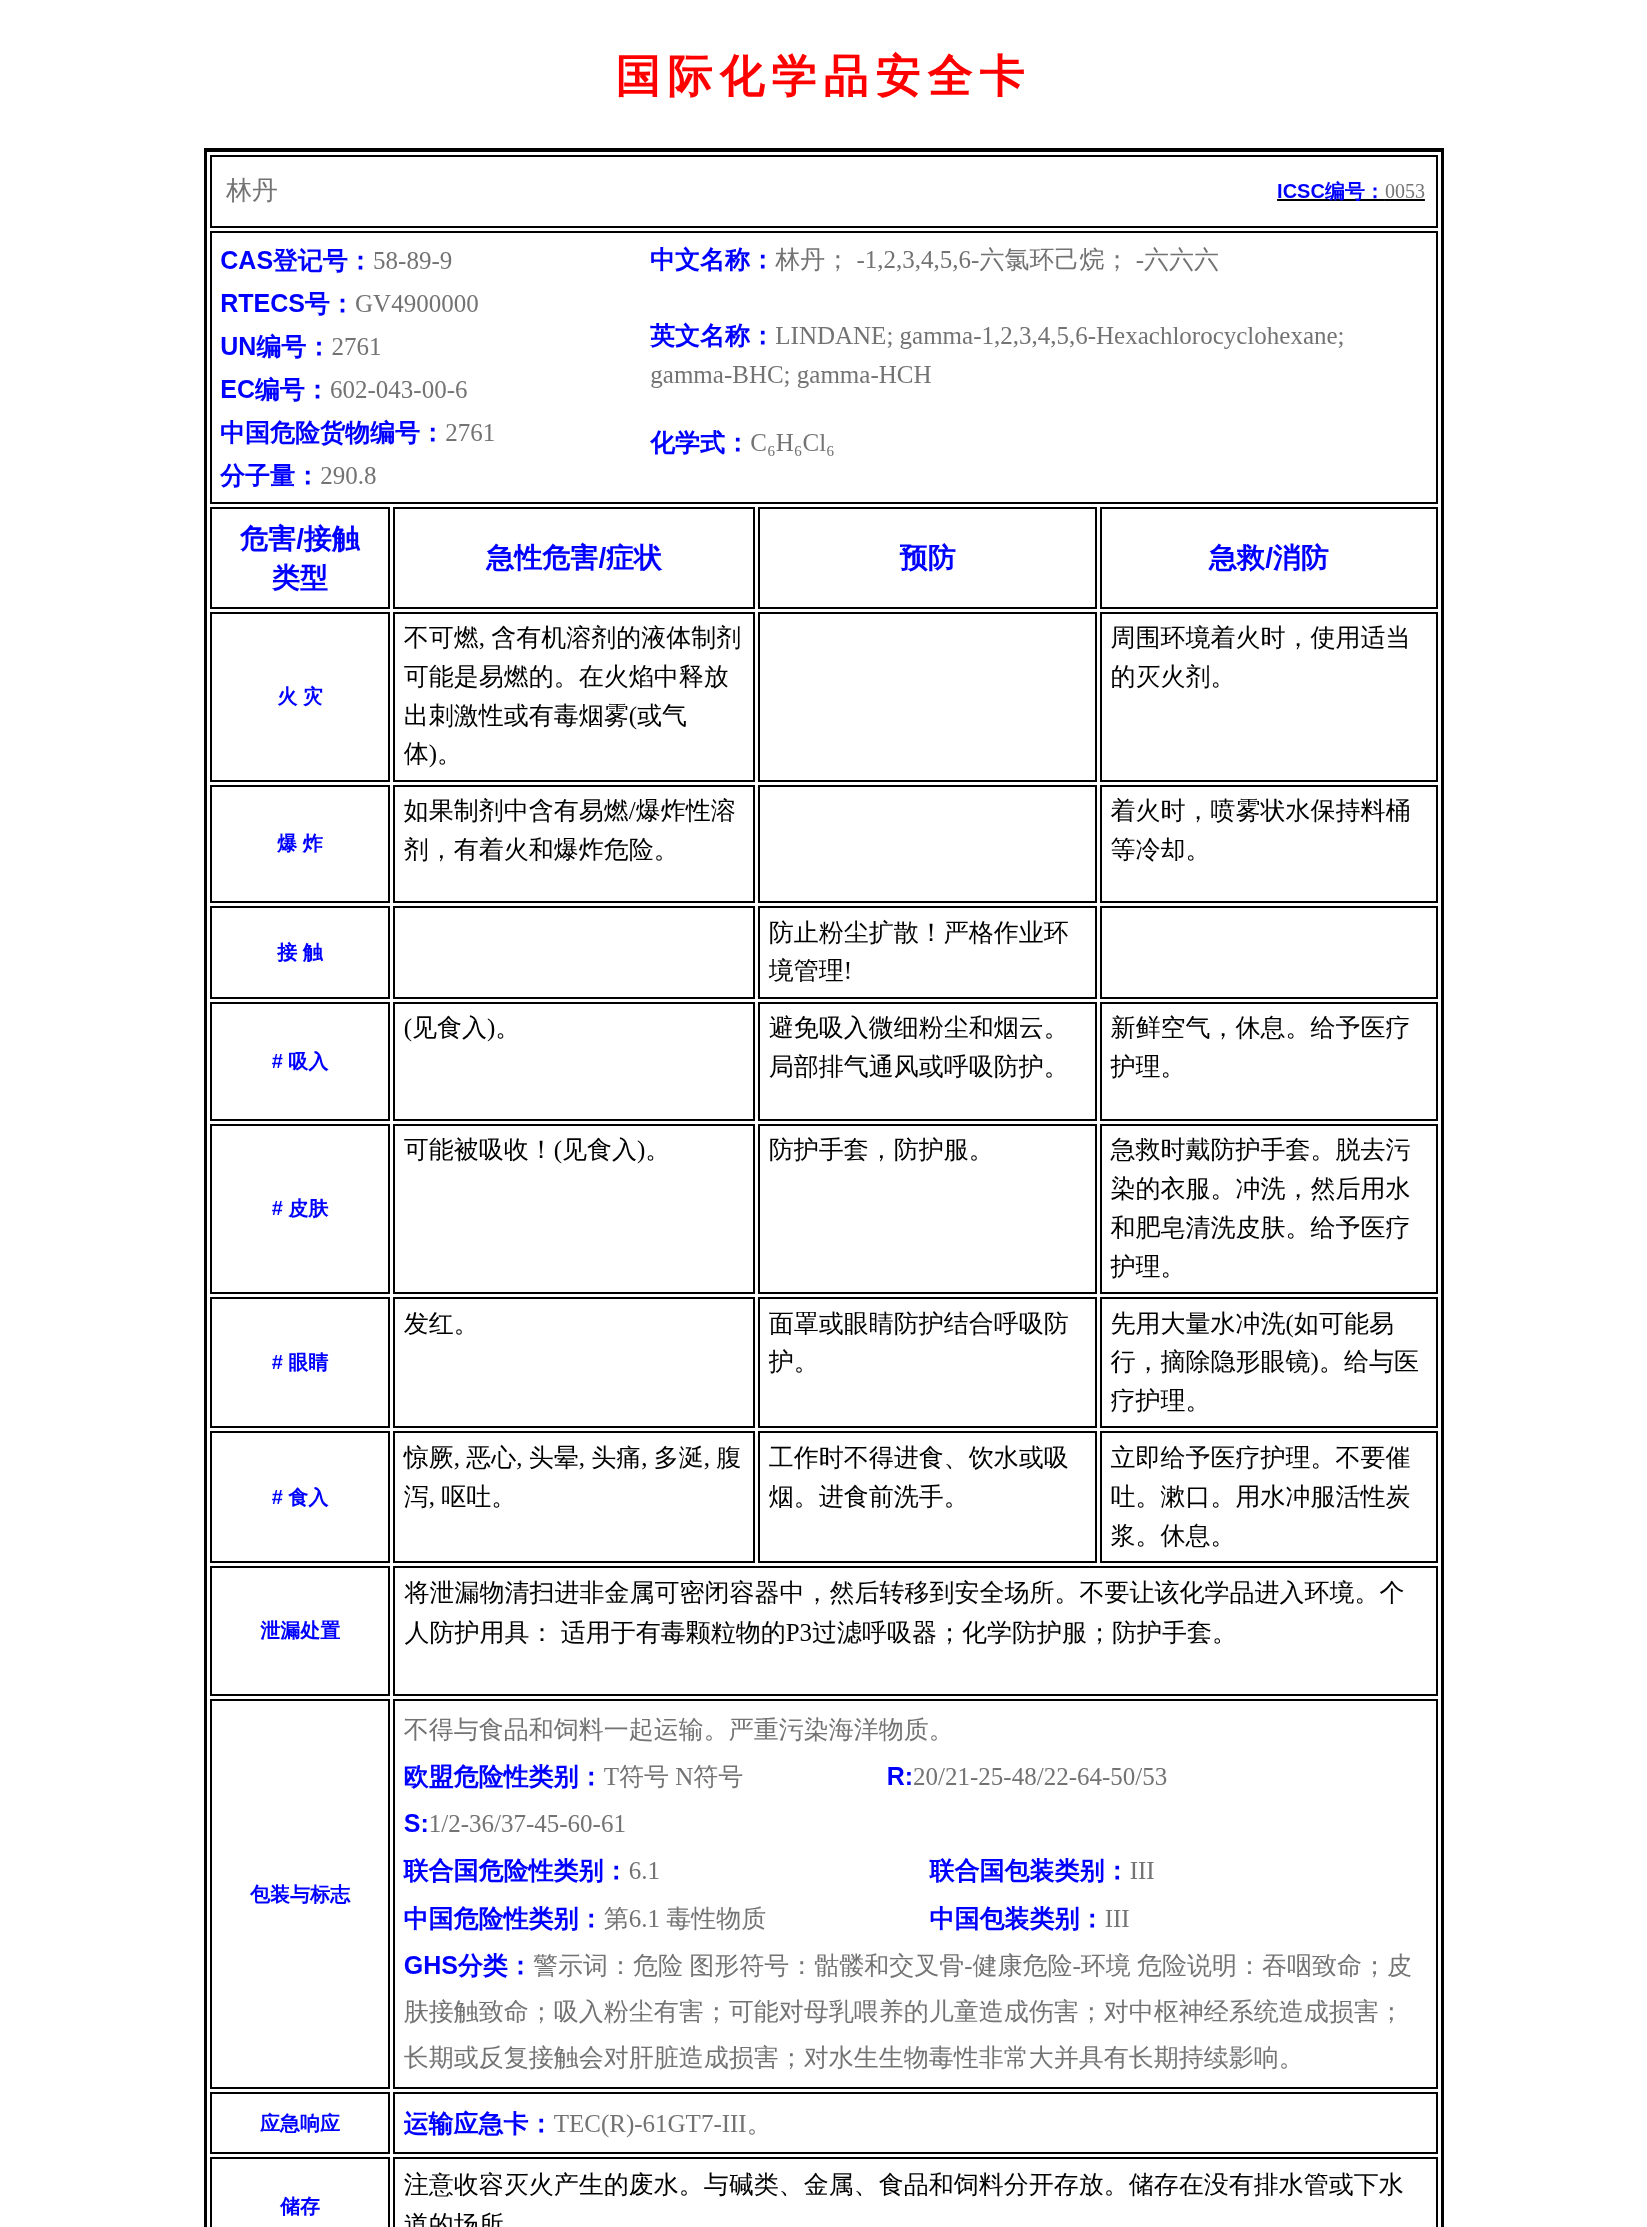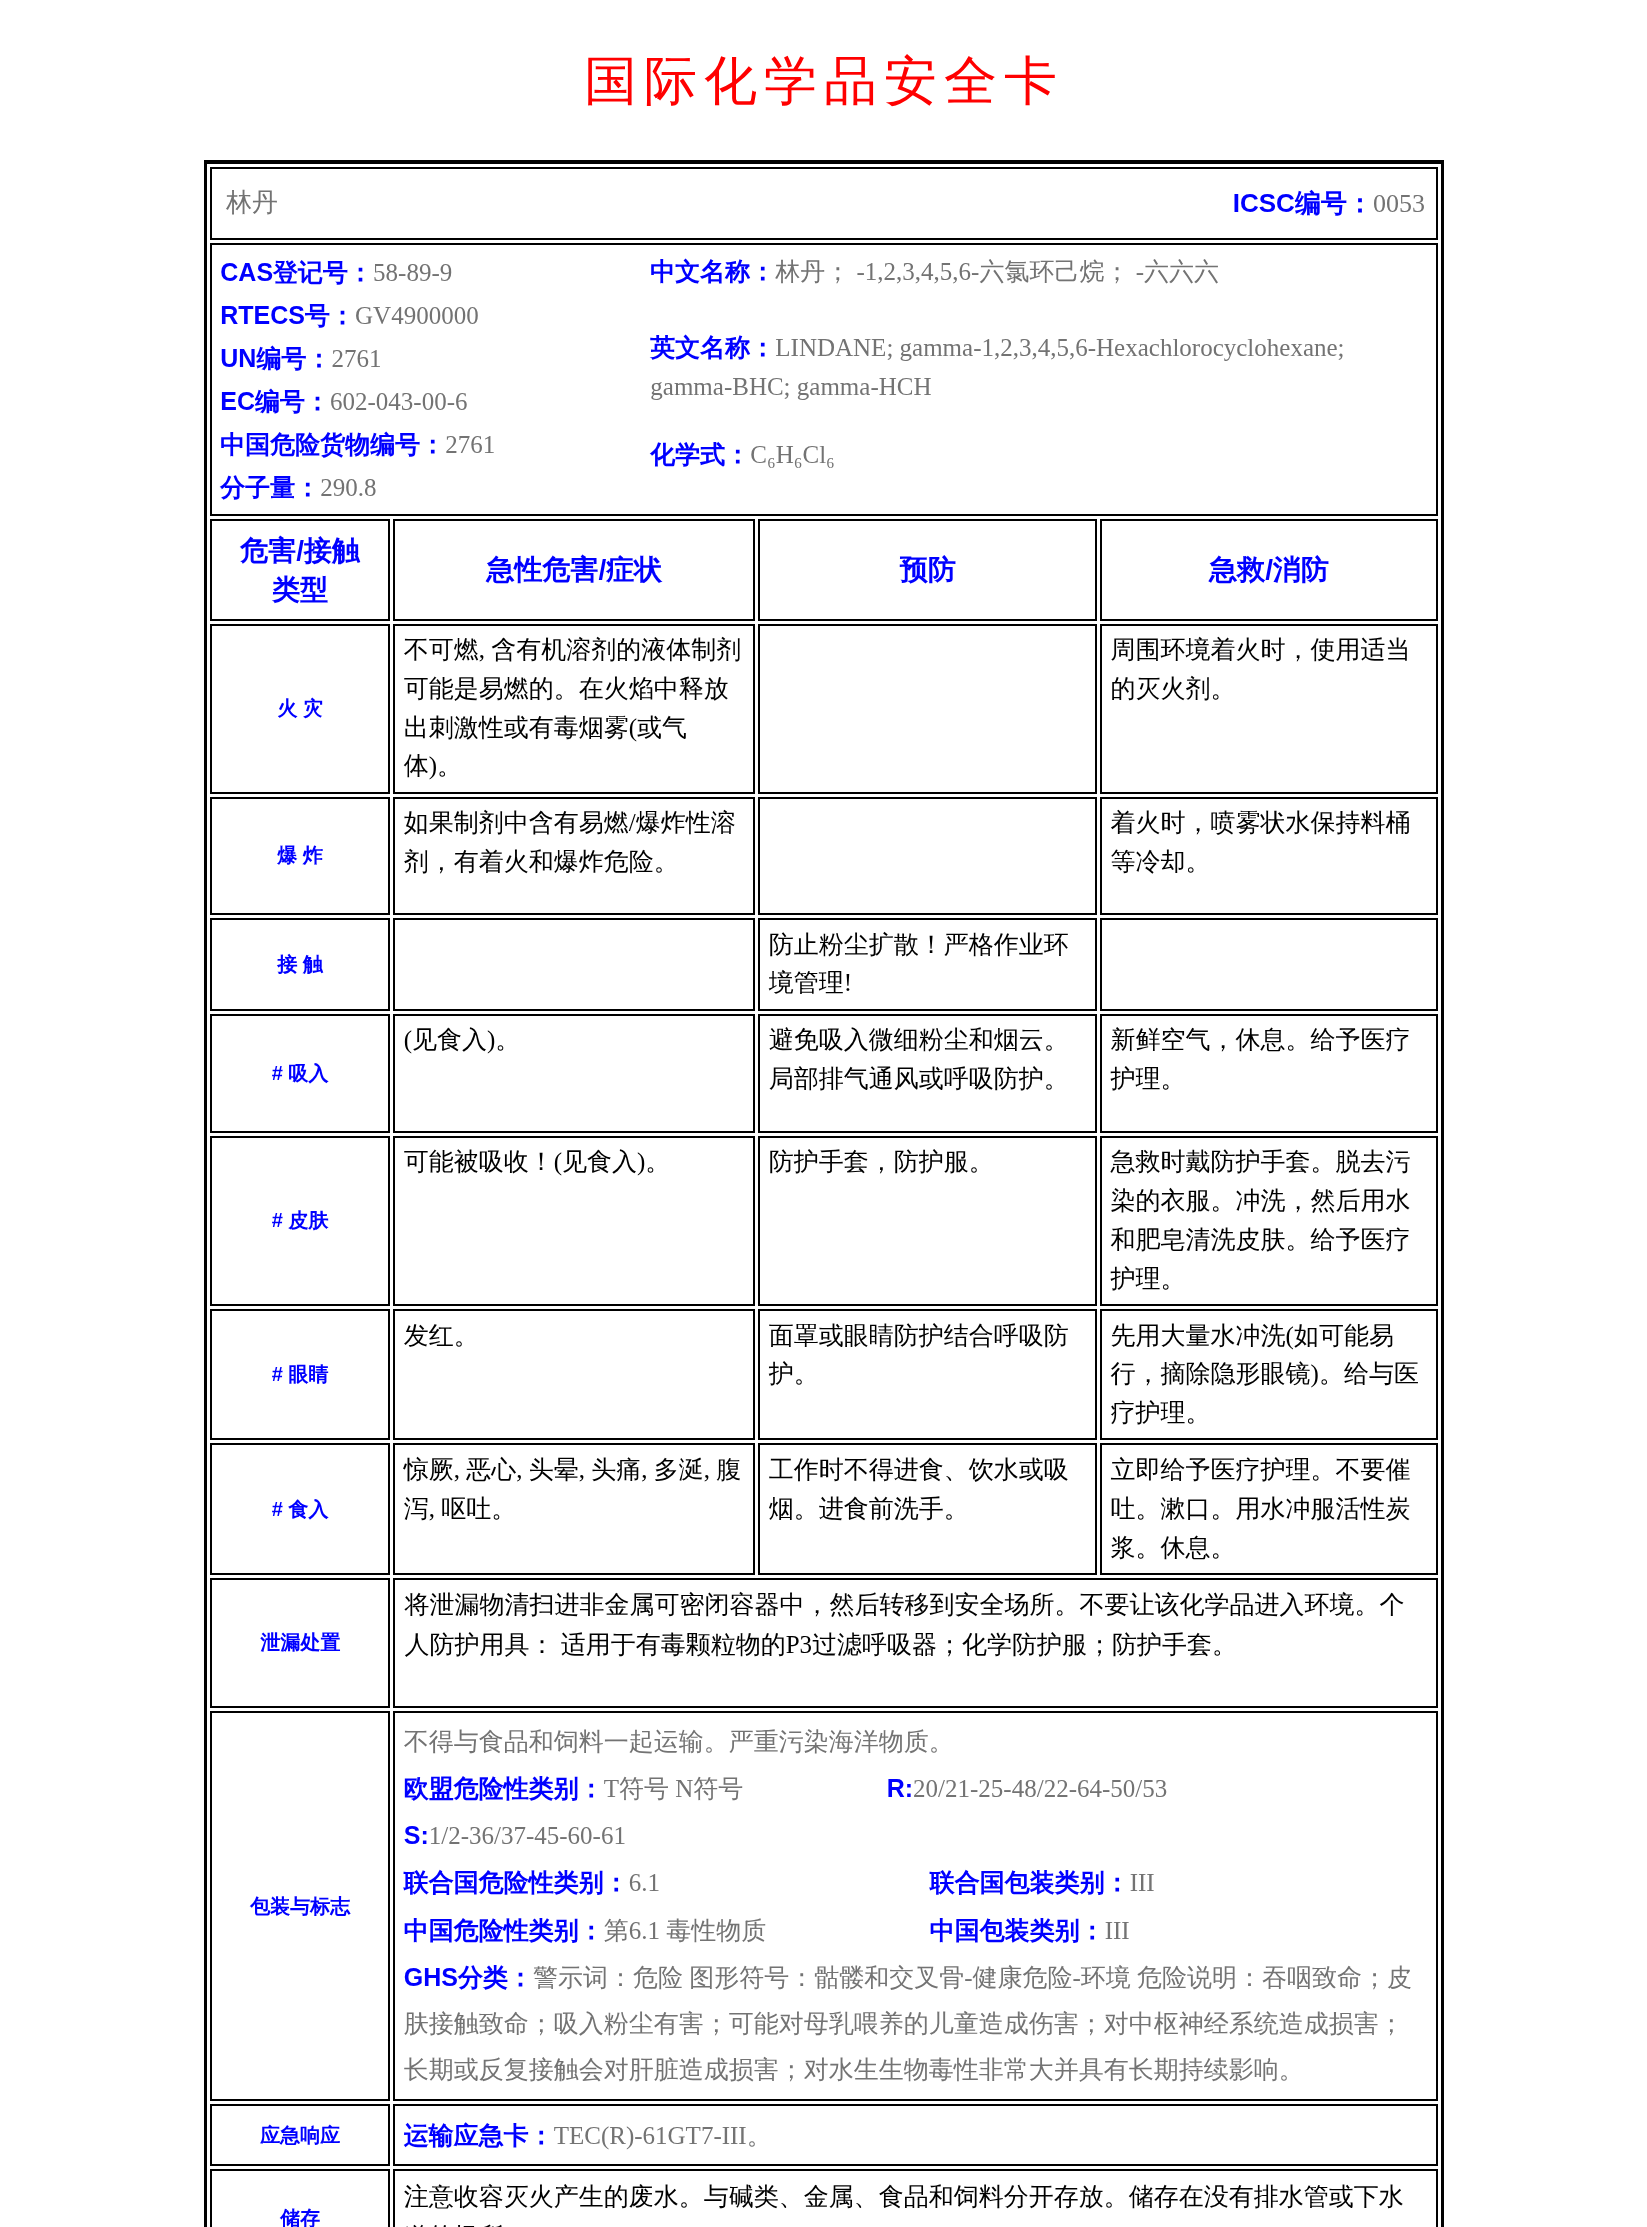--- a/index.html
+++ b/index.html
@@ -12,22 +12,22 @@
     min-height: 2227px;
     background: #ffffff;
     font-family: "Liberation Serif", "DejaVu Serif", serif;
     color: #000000;
     box-sizing: border-box;
   }
   .doc-title {
     text-align: center;
     color: #ff0000;
     font-family: "Liberation Sans", "DejaVu Sans", sans-serif;
-    font-weight: normal;
-    font-size: 53px;
+    font-weight: bold;
+    font-size: 45px;
     letter-spacing: 7px;
     padding-top: 46px;
     margin: 0 0 42px 0;
   }
   table.card {
     width: 1240px;
     margin: 0 auto;
     border: 3.5px solid #000000;
     border-top-width: 4.9px;
     border-bottom-width: 7px;
@@ -53,21 +53,21 @@
   }
   .val { color: #737373; }
 
   
   td.name-row {
     vertical-align: middle;
     height: 58px;
   }
   .name-flex { display: flex; justify-content: space-between; align-items: center; }
   .substance-name { font-size: 26px; padding-left: 5.6px; }
-  .icsc { font-size: 26px; padding-right: 2.8px; }
+  .icsc { font-size: 20px; padding-right: 2.8px; text-decoration: underline; }
 
   
   td.id-cell { height: 253px; }
   .id-flex { display: flex; }
   .id-left { width: 430px; flex: 0 0 430px; }
   .id-line { line-height: 43px; white-space: nowrap; }
   .id-right { flex: 1; padding-top: 1.4px; }
   .id-right p { margin: 0; line-height: 1.55; }
   .id-right p.en-name { margin-top: 36px; }
   .id-right p.formula { margin-top: 29px; }

